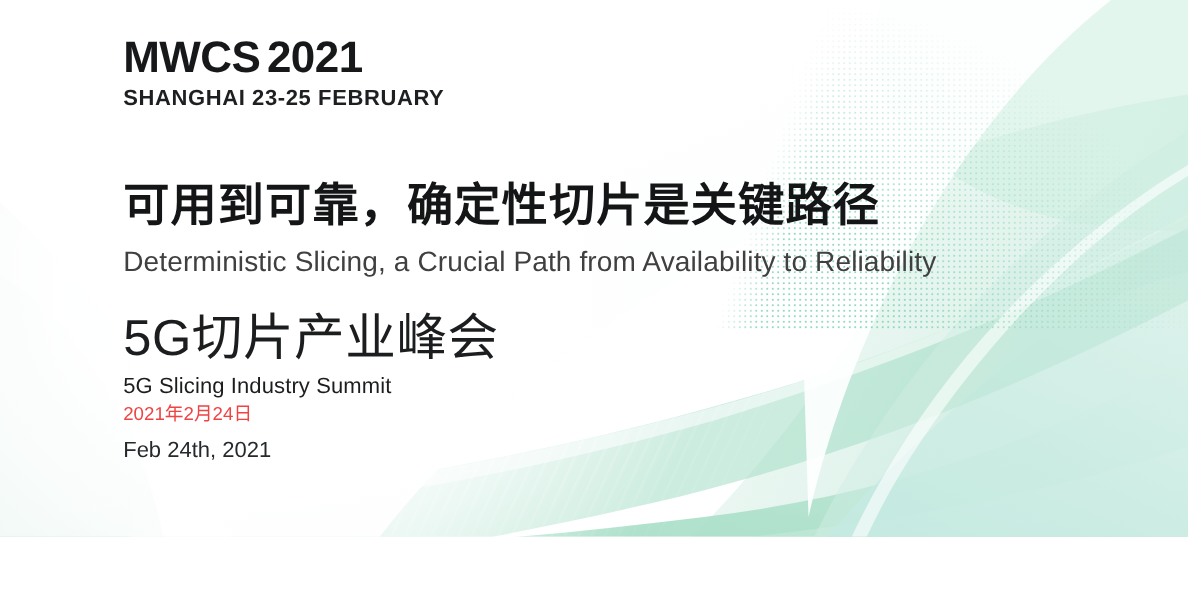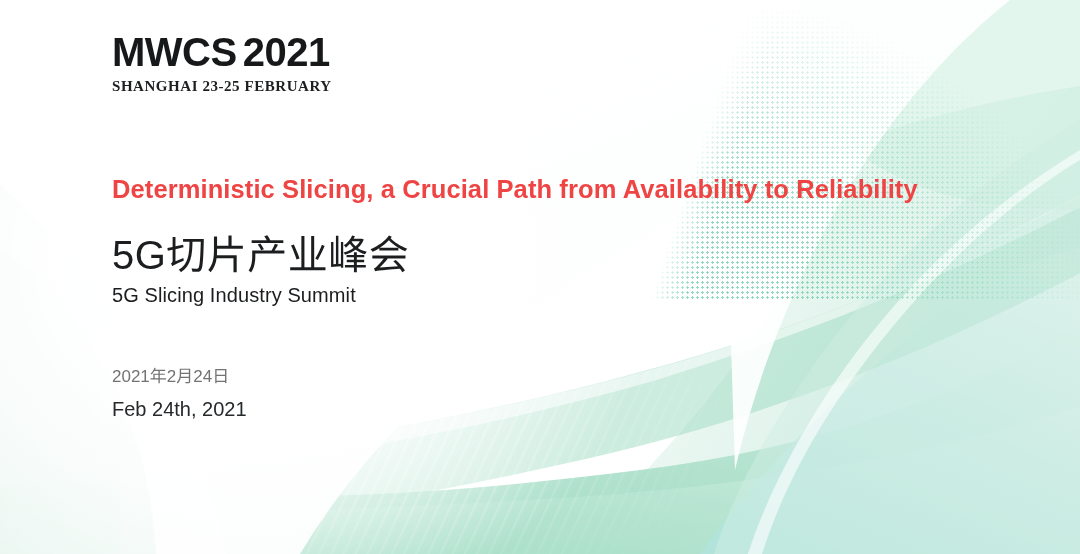--- a/index.html
+++ b/index.html
@@ -5,21 +5,21 @@
 <style>
   html, body {
     margin: 0;
     padding: 0;
     background: #ffffff;
   }
 
   .poster {
     position: relative;
     width: 1080px;
-    height: 554px;
+    height: 488px;
     overflow: hidden;
     background: #ffffff;
     font-family: "Liberation Sans", "DejaVu Sans", sans-serif;
     -webkit-font-smoothing: antialiased;
   }
 
   
   .bg-layer {
     position: absolute;
     inset: 0;
@@ -103,27 +103,26 @@
     font-weight: 700;
     letter-spacing: -0.5px;
     color: #17181a;
     line-height: 1;
     white-space: nowrap;
   }
   .logo-main .year { margin-left: 6px; }
 
   .logo-sub {
     margin-top: 7px;
-    font-size: 15px;
+    font-size: 20px;
     font-weight: 700;
     letter-spacing: 0.55px;
     color: #1d1f21;
     line-height: 1;
     white-space: nowrap;
-    font-family: Liberation Serif, serif;
   }
 
   .headline-block {
     position: absolute;
     left: 112px;
     top: 163px;
   }
 
   .title-cn {
     font-size: 42px;
@@ -131,30 +130,30 @@
     color: #141516;
     line-height: 1.16;
     letter-spacing: 1px;
     white-space: nowrap;
     margin: 0;
   }
 
   .title-en {
     margin: 11px 0 0 0;
     font-size: 25.5px;
-    font-weight: 700;
-    color: #ef4444;
+    font-weight: 400;
+    color: #404040;
     line-height: 1.18;
     letter-spacing: .1px;
     white-space: nowrap;
   }
 
   .event-cn {
     margin: 28px 0 0 0;
-    font-size: 40px;
+    font-size: 46px;
     font-weight: 400;
     color: #1b1d1f;
     line-height: 1.16;
     letter-spacing: .5px;
     white-space: nowrap;
   }
 
   .event-en {
     margin: 5px 0 0 0;
     font-size: 20px;
@@ -167,21 +166,21 @@
 
   .date-block {
     position: absolute;
     left: 112px;
     top: 366px;
   }
 
   .date-cn {
     font-size: 17px;
     font-weight: 400;
-    color: #737373;
+    color: #ef4444;
     line-height: 1.25;
     white-space: nowrap;
     margin: 0;
   }
 
   .date-en {
     margin: 10px 0 0 0;
     font-size: 20px;
     font-weight: 400;
     color: #26292b;
@@ -265,20 +264,21 @@
   </div>
 
   <div class="content">
 
     <div class="logo-block">
       <div class="logo-main"><span>MWCS</span><span class="year">2021</span></div>
       <div class="logo-sub">SHANGHAI 23-25 FEBRUARY</div>
     </div>
 
     <div class="headline-block">
+      <h1 class="title-cn">可用到可靠，确定性切片是关键路径</h1>
       <p class="title-en">Deterministic Slicing, a Crucial Path from Availability to Reliability</p>
       <p class="event-cn">5G切片产业峰会</p>
       <p class="event-en">5G Slicing Industry Summit</p>
     </div>
 
     <div class="date-block">
       <p class="date-cn">2021年2月24日</p>
       <p class="date-en">Feb 24th, 2021</p>
     </div>
 

